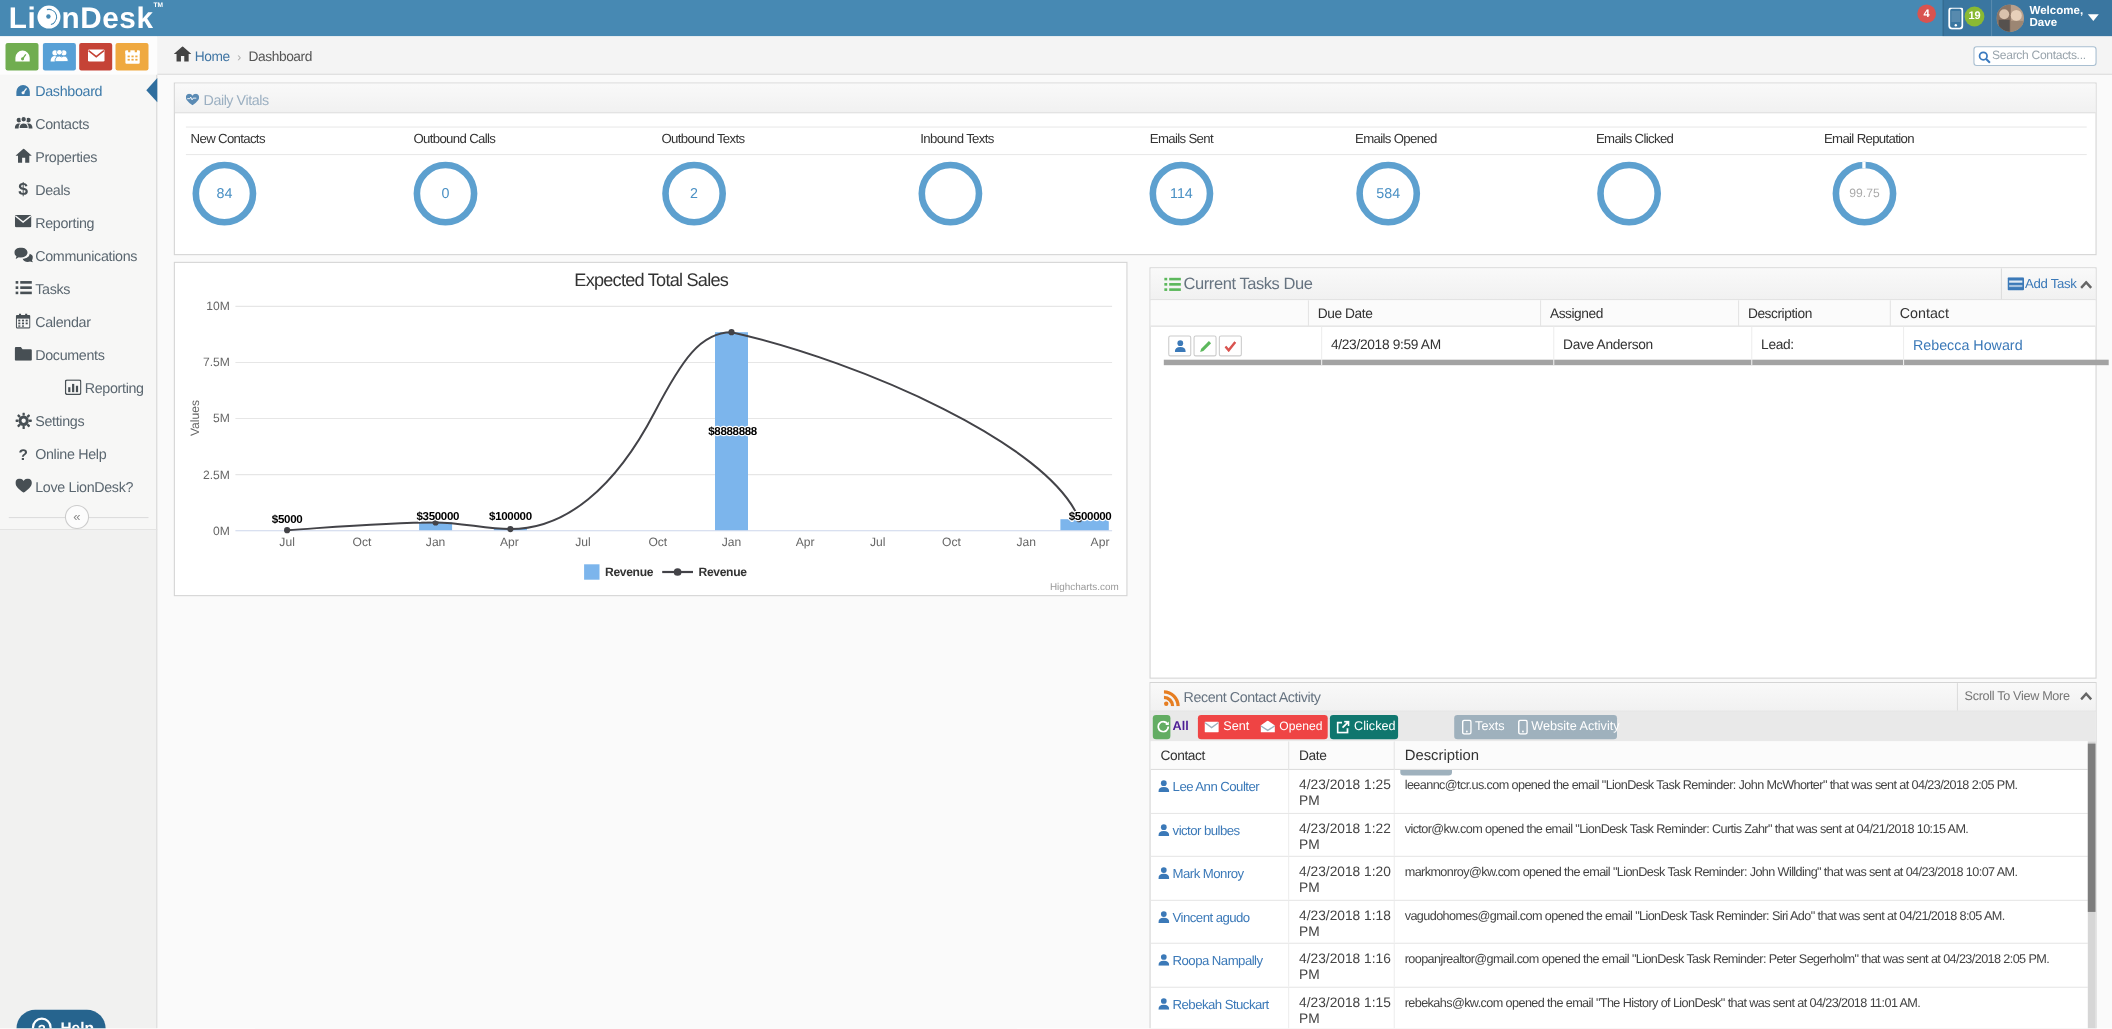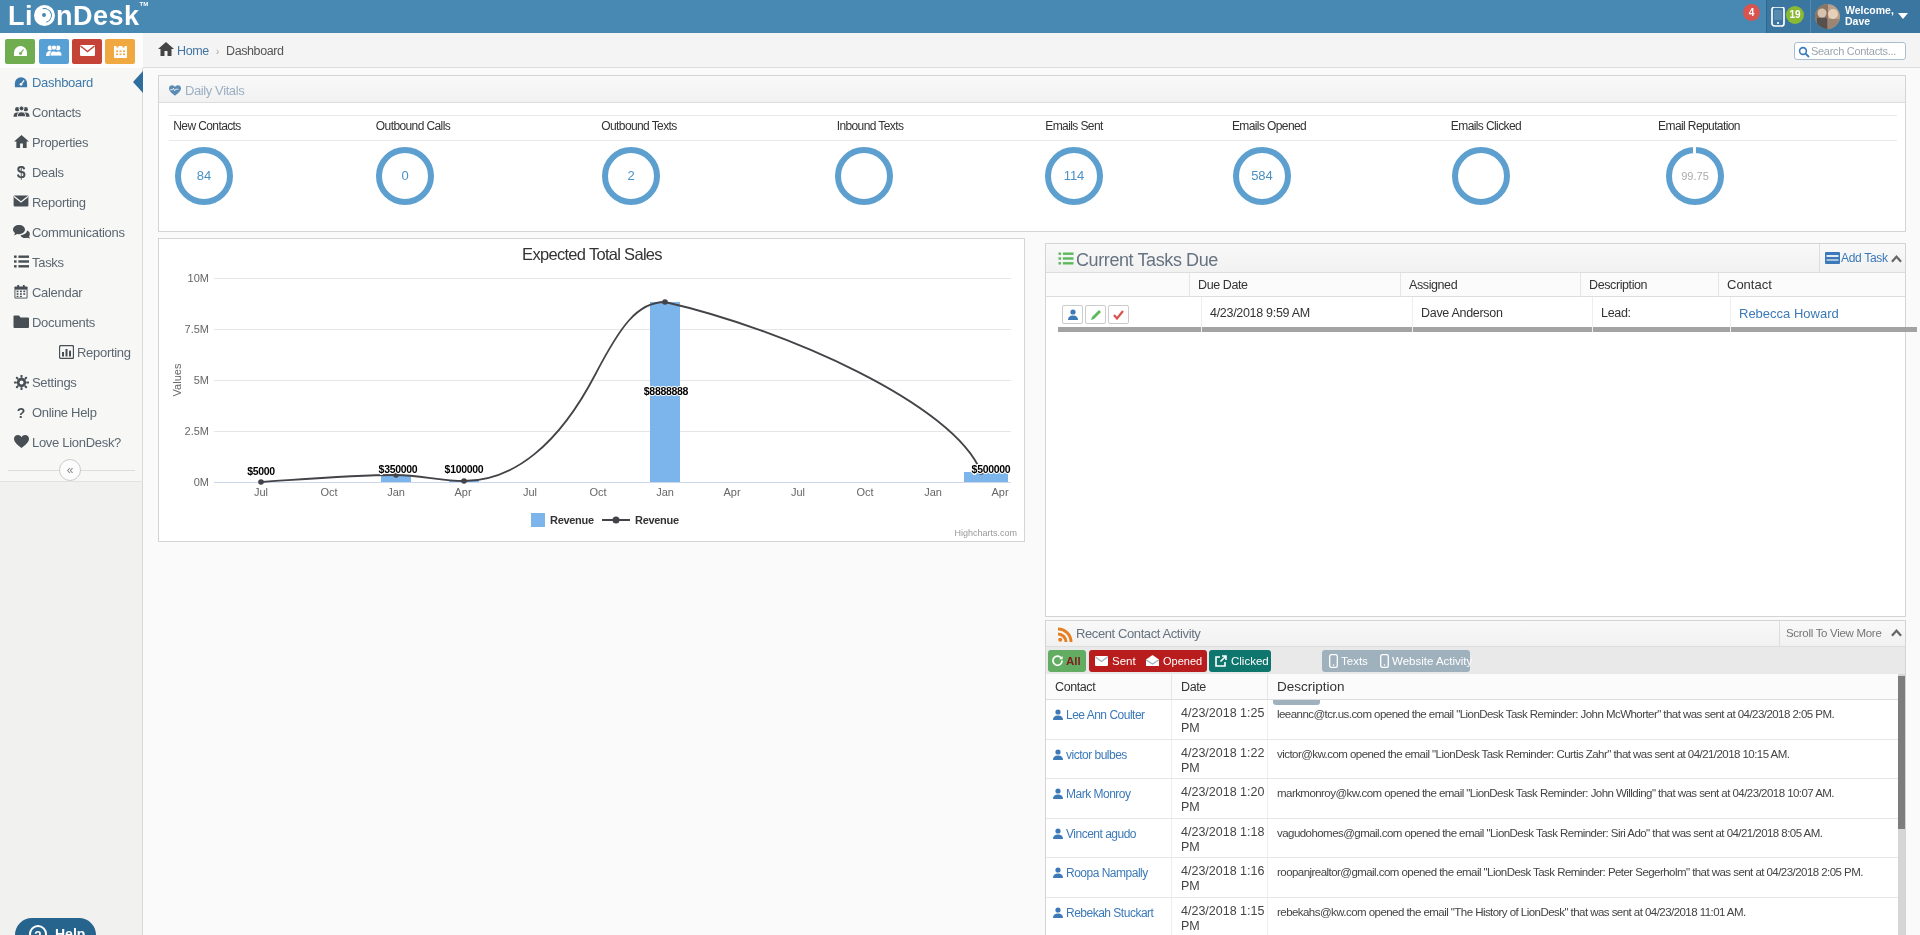--- a/index.html
+++ b/index.html
@@ -383,21 +383,21 @@
       <svg style="position:absolute; left:12px; top:8px;" width="16" height="13" viewBox="0 0 15 13">
           <g fill="#5cb85c">
             <rect x="0" y="0.5" width="2.6" height="2.4"></rect>
             <rect x="4.4" y="0.5" width="10.6" height="2.4"></rect>
             <rect x="0" y="5.3" width="2.6" height="2.4"></rect>
             <rect x="4.4" y="5.3" width="10.6" height="2.4"></rect>
             <rect x="0" y="10.1" width="2.6" height="2.4"></rect>
             <rect x="4.4" y="10.1" width="10.6" height="2.4"></rect>
           </g>
         </svg>
-      <span style="position:absolute; left:30px; top:6px; font-size:18px; letter-spacing:-0.4px; color:#667380; font-weight:400;">Current Tasks Due</span>
+      <span style="position:absolute; left:30px; top:6px; font-size:15px; letter-spacing:-0.4px; color:#667380; font-weight:400;">Current Tasks Due</span>
       <div style="position:absolute; right:0; top:0; width:86px; height:28px; border-left:1px solid #ddd;">
         <svg style="position:absolute; left:5px; top:8px;" width="15" height="12" viewBox="0 0 15 12">
             <rect x="0" y="0" width="15" height="12" rx="1" fill="#3b79b8"></rect>
             <rect x="1.5" y="3" width="12" height="2" fill="#fff" opacity="0.85"></rect>
             <rect x="1.5" y="7" width="12" height="2" fill="#fff" opacity="0.55"></rect>
           </svg>
         <span style="position:absolute; left:21px; top:7px; font-size:12px; letter-spacing:-0.3px; color:#3b79b8; white-space:nowrap;">Add Task</span>
         <svg style="position:absolute; right:3px; top:11px;" width="11" height="8" viewBox="0 0 12 8">
             <path d="M1 7 L6 1.5 L11 7" fill="none" stroke="#666" stroke-width="2.4"></path>
           </svg>
@@ -444,28 +444,28 @@
       <span style="position:absolute; left:30px; top:5px; font-size:13px; letter-spacing:-0.4px; color:#667380; font-weight:400;">Recent Contact Activity</span>
       <div style="position:absolute; right:0; top:0; width:126px; height:25px; border-left:1px solid #ddd;">
         <span style="position:absolute; left:6px; top:6px; font-size:11.5px; letter-spacing:-0.3px; color:#767676; white-space:nowrap;">Scroll To View More</span>
         <svg style="position:absolute; right:3px; top:8px;" width="11" height="8" viewBox="0 0 12 8">
             <path d="M1 7 L6 1.5 L11 7" fill="none" stroke="#666" stroke-width="2.4"></path>
           </svg>
       </div>
     </div>
 
     <div class="abs" style="left:0; top:26px; width:859px; height:27px; background:#e9e9e9;">
-      <div class="abs" style="left:2px; top:3px; width:38px; height:22px; background:#63ad63; border-radius:3px; color:#7f1d1d;">
+      <div class="abs" style="left:2px; top:3px; width:16px; height:22px; background:#63ad63; border-radius:3px; color:#4c1d95;">
           <svg style="position:absolute; left:4px; top:5px;" width="11" height="11" viewBox="0 0 12 12">
             <path d="M10.5 4 A 5 5 0 1 0 11 6" fill="none" stroke="#fff" stroke-width="1.8"></path>
             <path d="M11.5 1 L11.5 4.5 L8 4.5 Z" fill="#fff"></path>
           </svg>
           <span style="position:absolute; left:18px; top:5px; font-size:11.5px; font-weight:bold;">All</span>
         </div>
-      <div class="abs" style="left:43px; top:3px; width:118px; height:22px; background:#b91c1c; border-radius:3px; color:#fff;">
+      <div class="abs" style="left:43px; top:3px; width:118px; height:22px; background:#ef4444; border-radius:3px; color:#fff;">
         <svg style="position:absolute; left:6px; top:6px;" width="13" height="10" viewBox="0 0 13 10">
             <rect width="13" height="10" rx="1" fill="#fff"></rect>
             <path d="M0.5 1 L6.5 5.5 L12.5 1" fill="none" stroke="#9fb1bd" stroke-width="1.2"></path>
           </svg>
         <span style="position:absolute; left:23px; top:5px; font-size:11.5px; white-space:nowrap;">Sent</span>
         <svg style="position:absolute; left:57px; top:5px;" width="13" height="11" viewBox="0 0 13 11">
             <path d="M0 4.5 L6.5 0 L13 4.5 L13 11 L0 11 Z" fill="#fff"></path>
             <path d="M0 4.8 L6.5 9 L13 4.8" fill="none" stroke="#9fb1bd" stroke-width="1.2"></path>
           </svg>
         <span style="position:absolute; left:74px; top:5px; font-size:11px; white-space:nowrap;">Opened</span>

